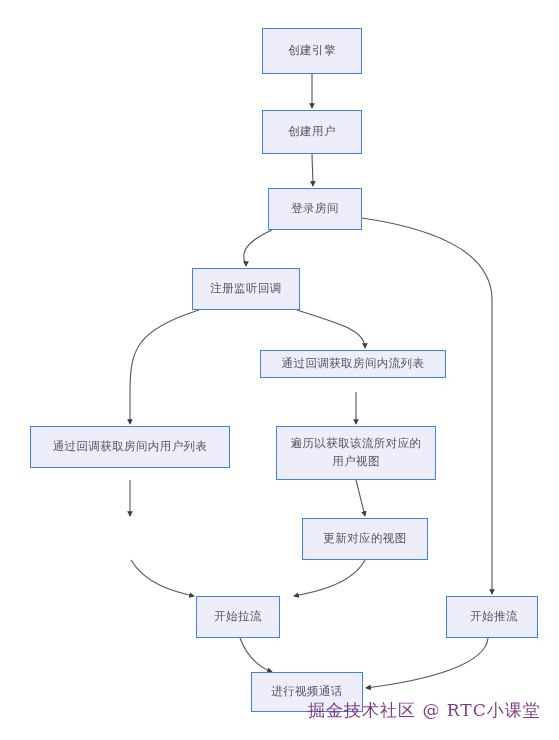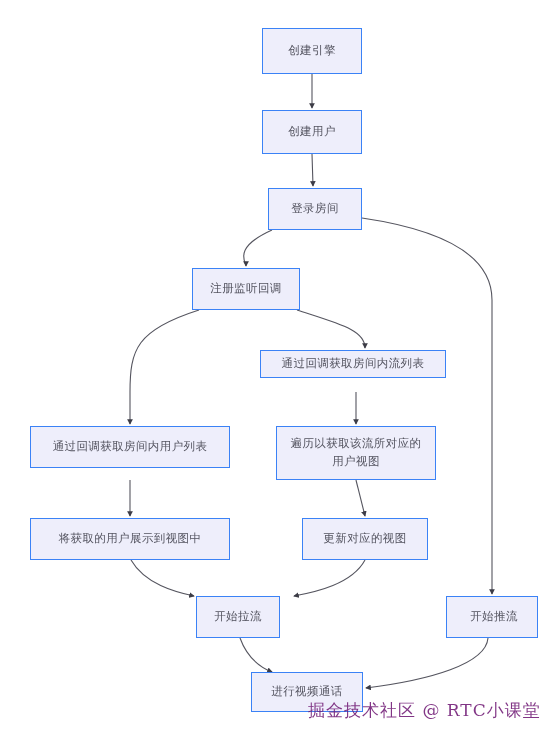--- a/index.html
+++ b/index.html
@@ -119,23 +119,20 @@
   </div>
 
   <div class="node" style="left:30px; top:426px; width:200px; height:42px;">
     <span>通过回调获取房间内用户列表</span>
   </div>
 
   <div class="node" style="left:276px; top:426px; width:160px; height:54px;">
     <span>遍历以获取该流所对应的用户视图</span>
   </div>
 
-  <div class="node" style="left:30px; top:518px; width:200px; height:42px;">
-    <span>将获取的用户展示到视图中</span>
-  </div>
 
   <div class="node" style="left:302px; top:518px; width:126px; height:42px;">
     <span>更新对应的视图</span>
   </div>
 
   <div class="node" style="left:196px; top:596px; width:84px; height:42px;">
     <span>开始拉流</span>
   </div>
 
   <div class="node" style="left:446px; top:596px; width:92px; height:42px;padding-left:12px;">

